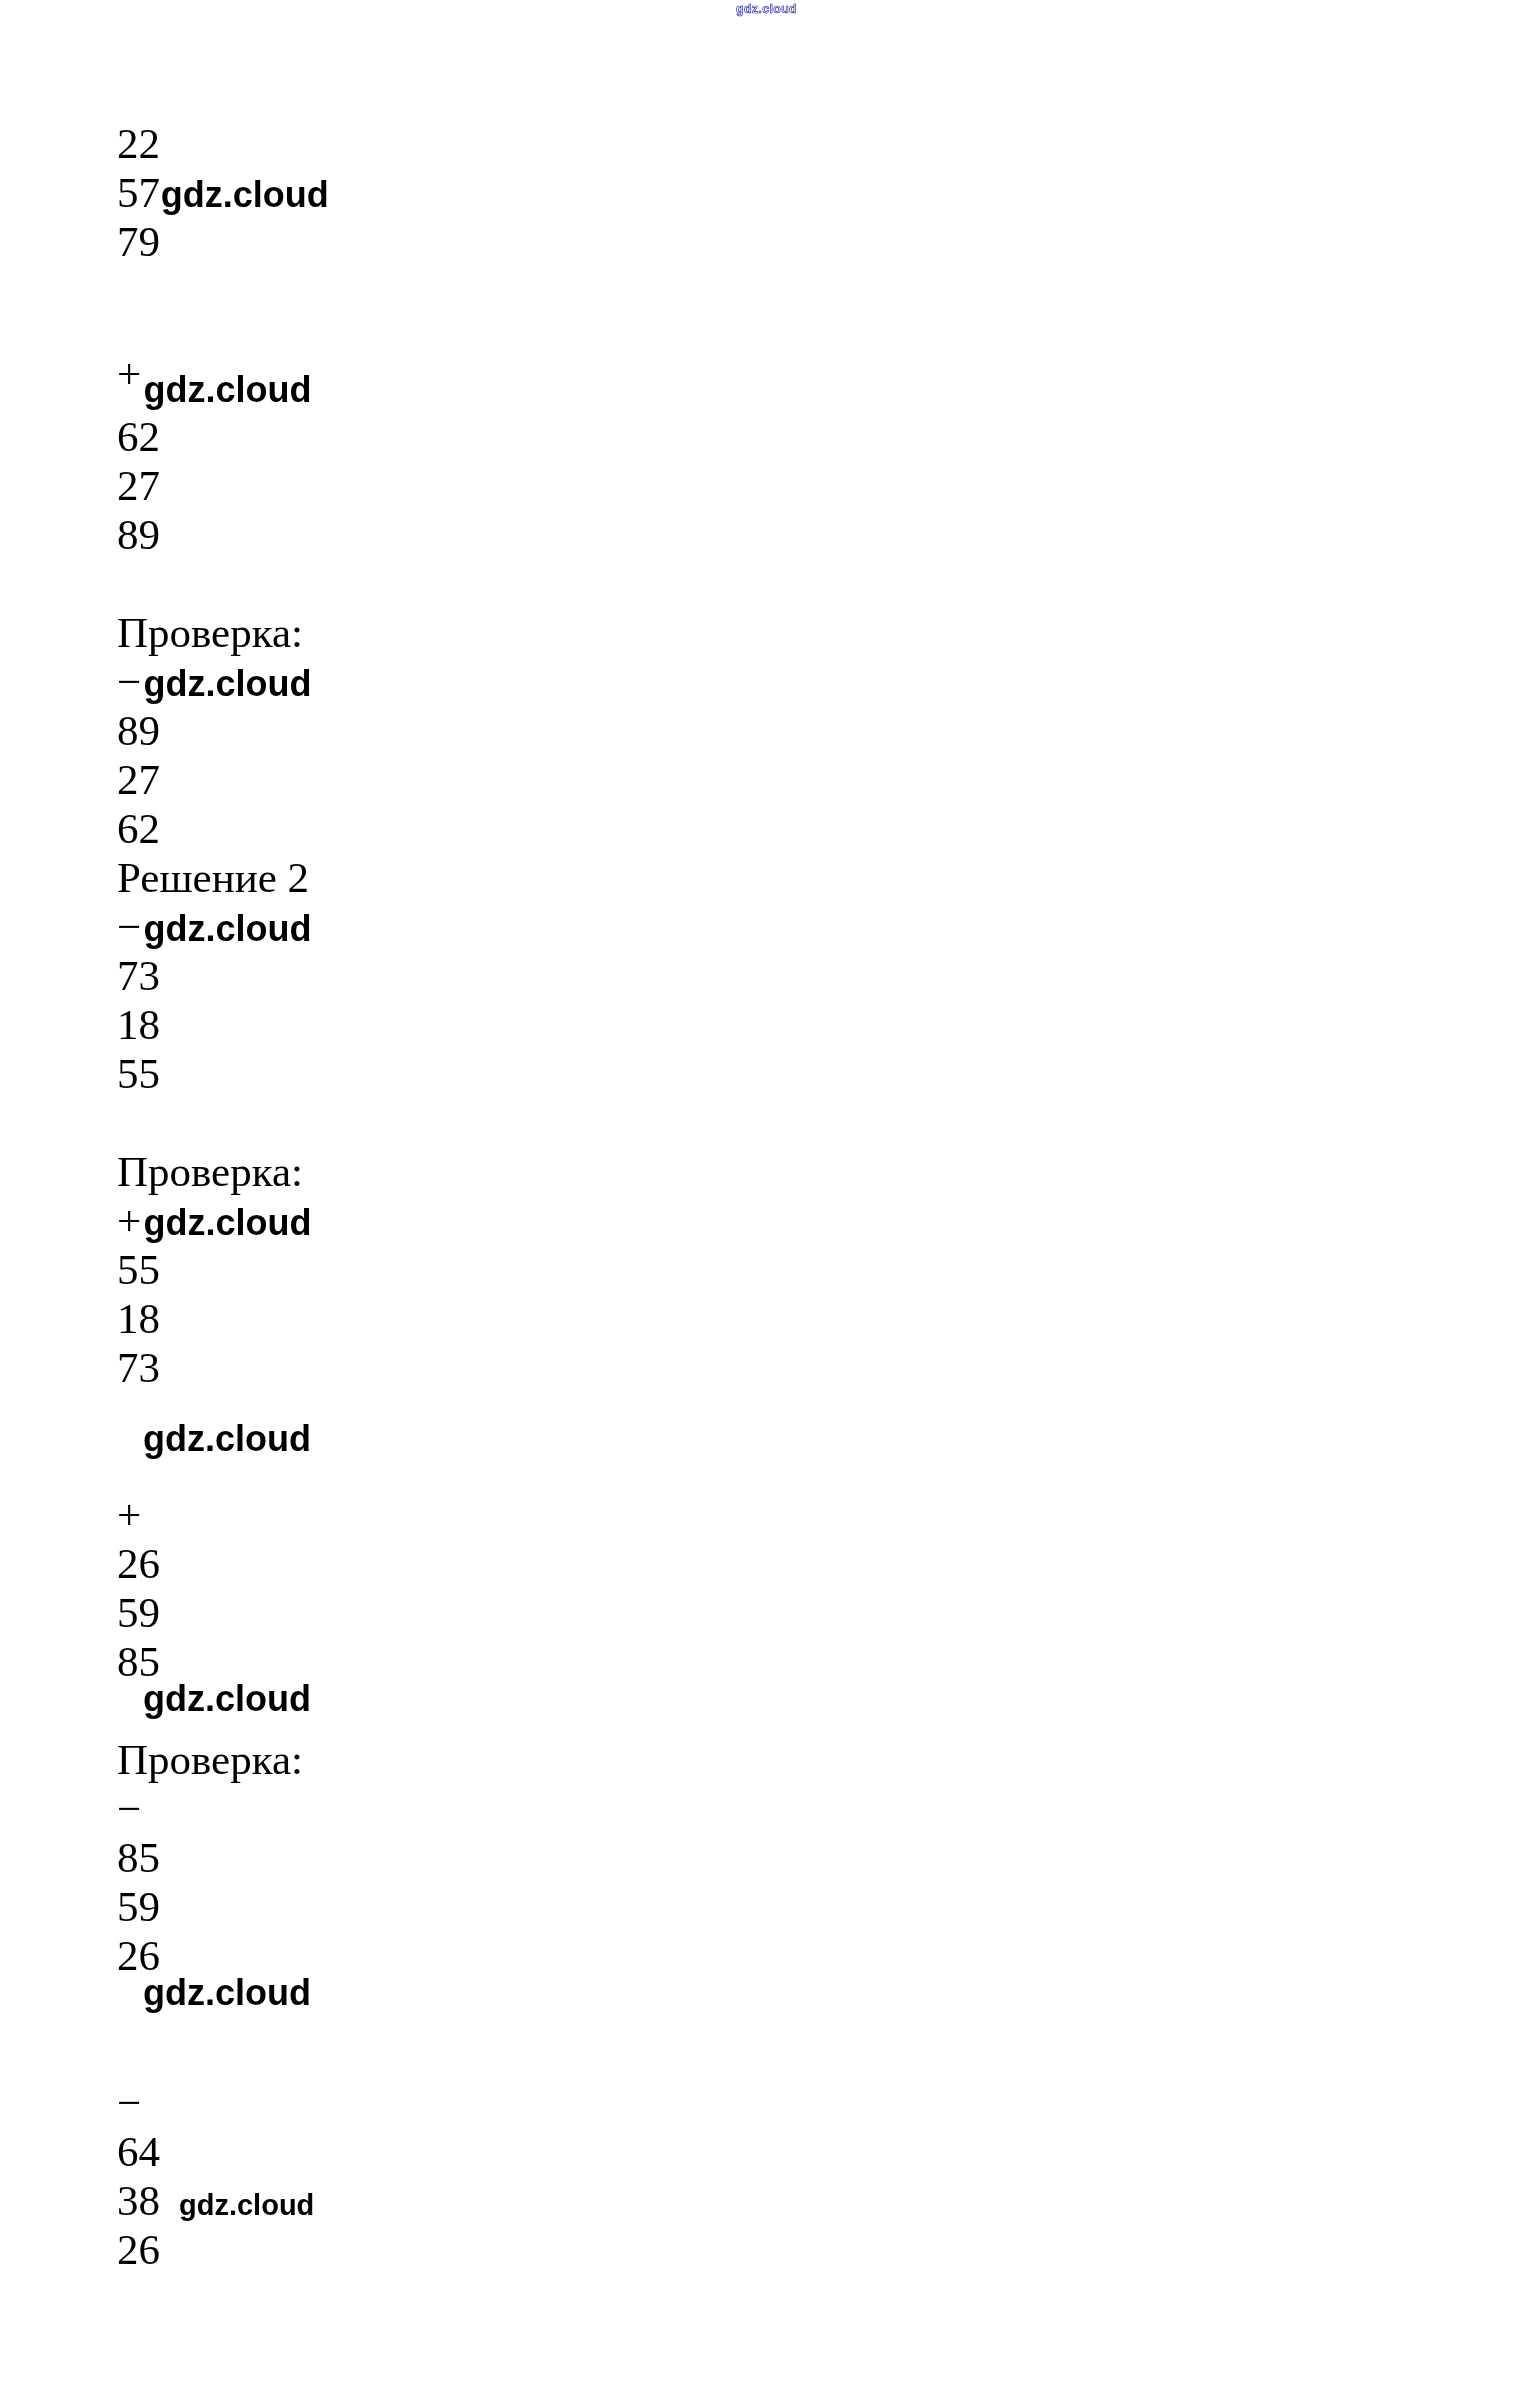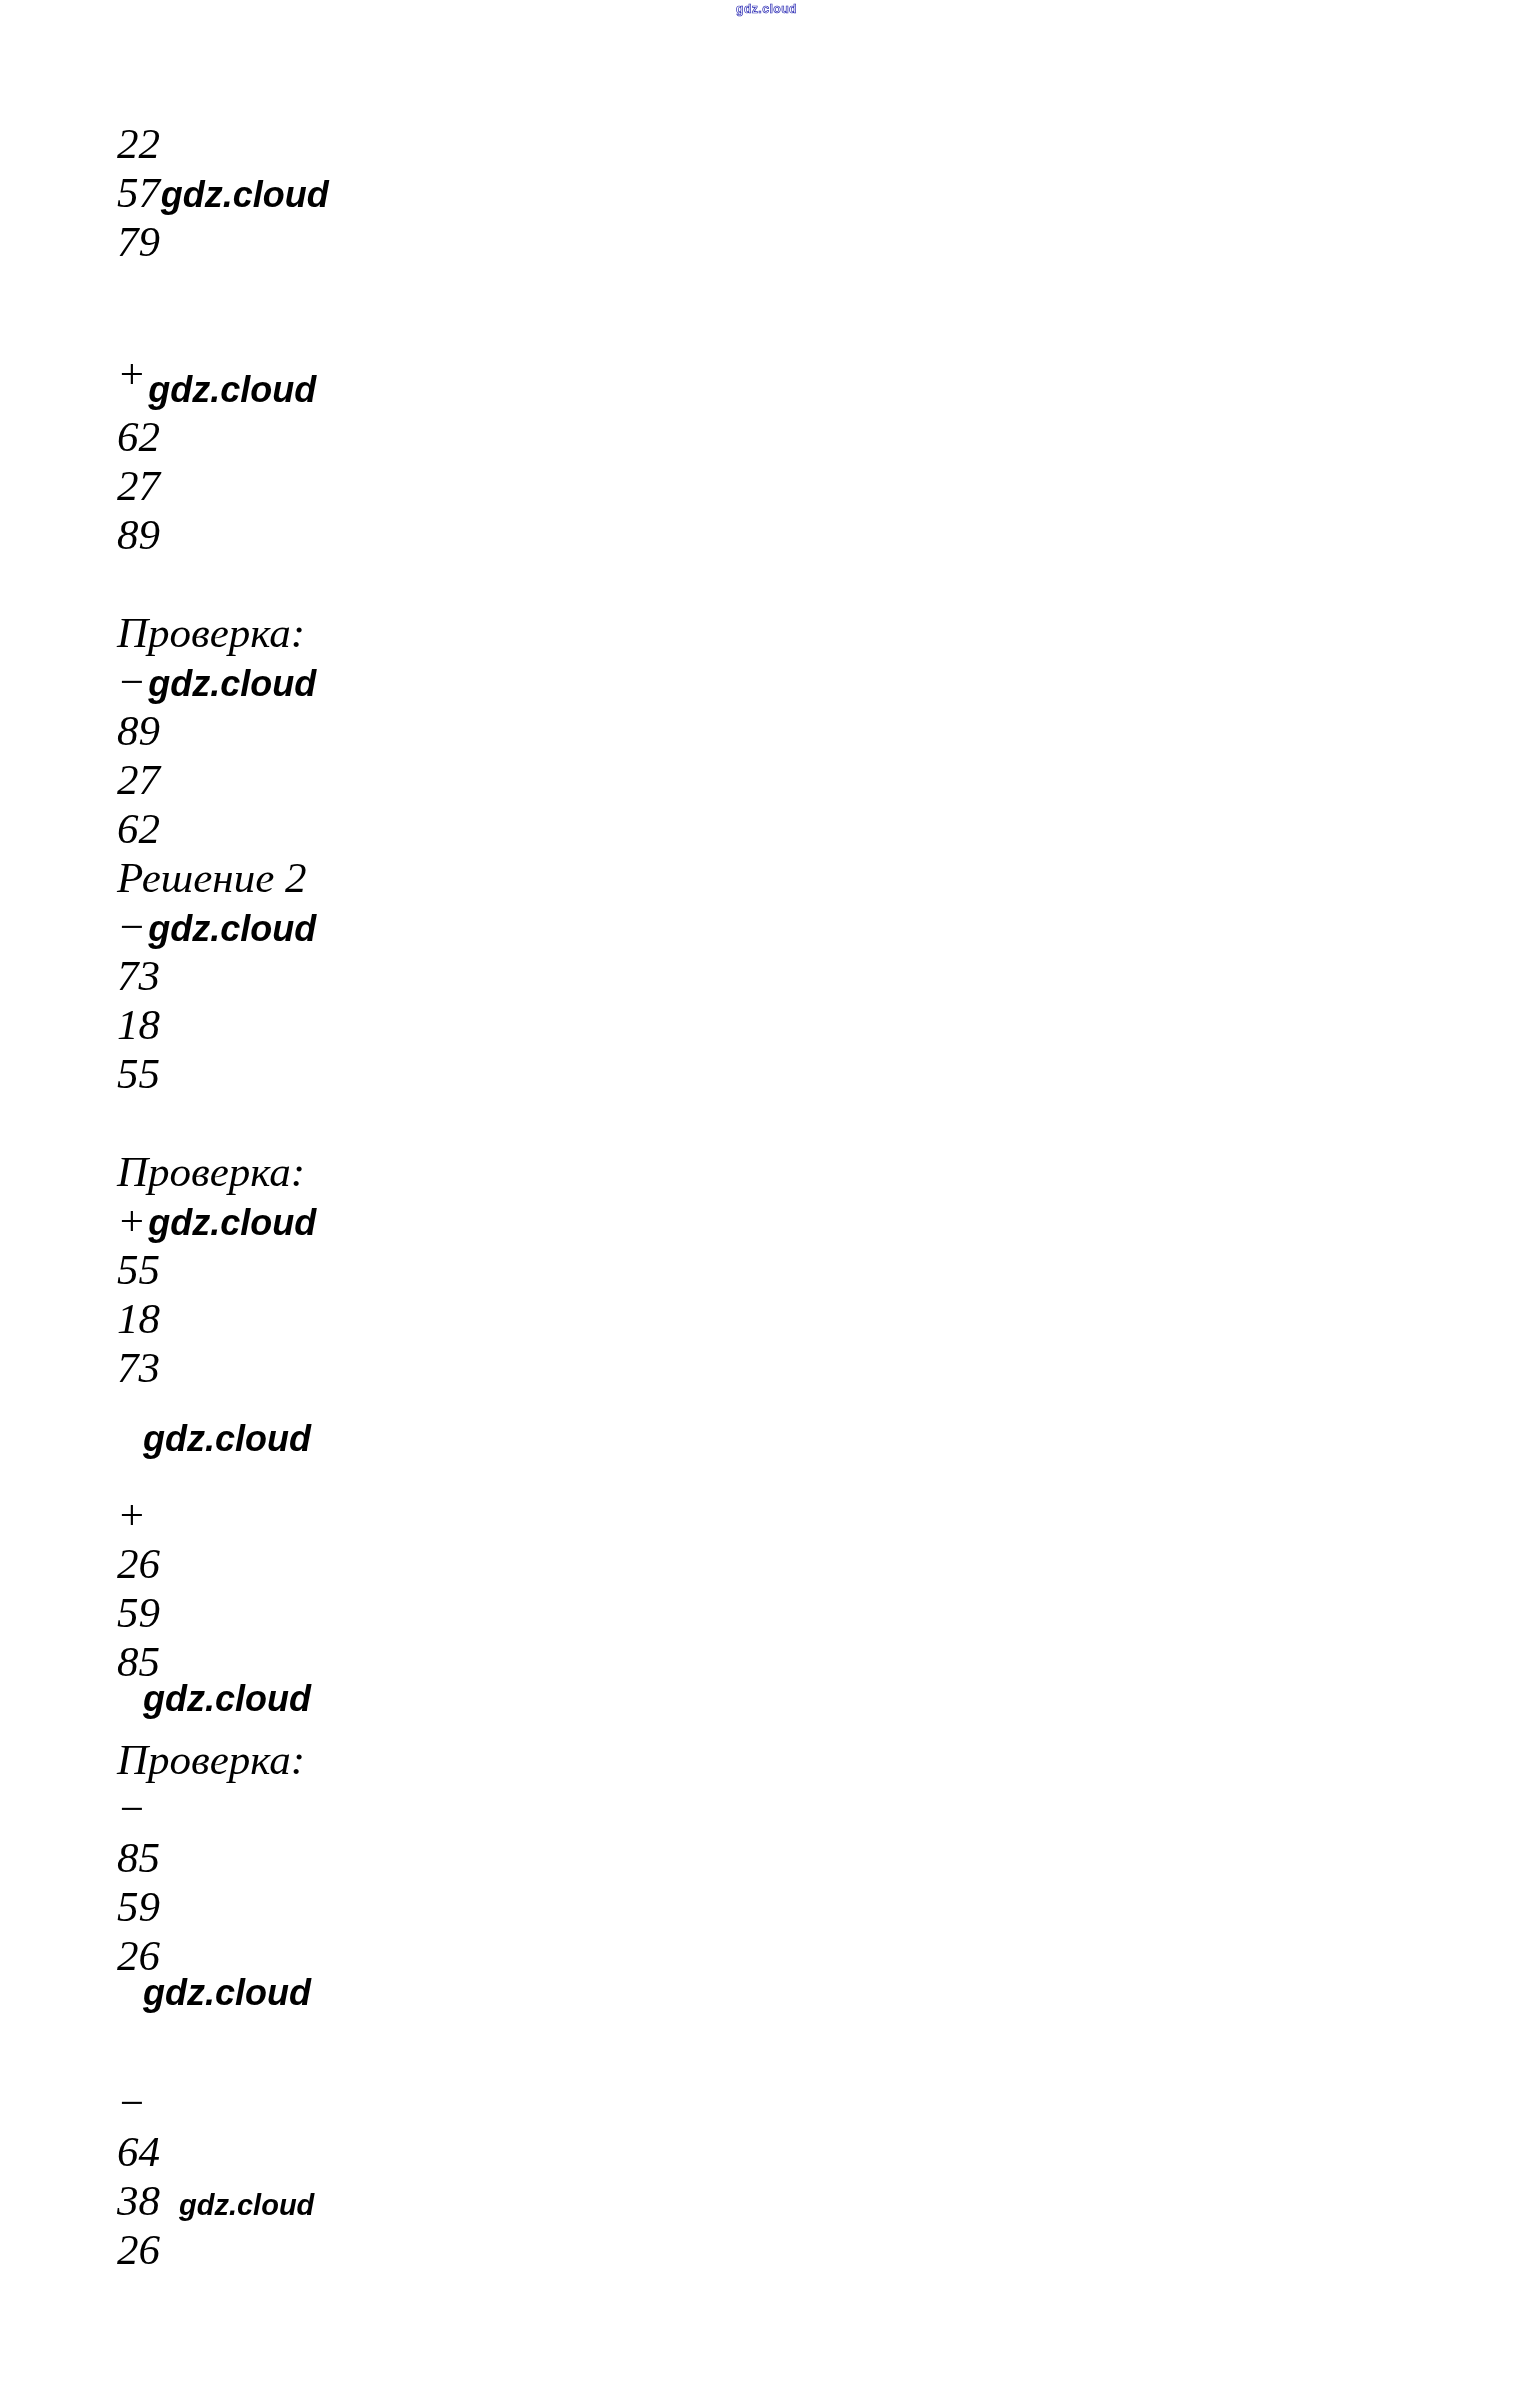--- a/index.html
+++ b/index.html
@@ -25,21 +25,20 @@
     font-weight: 700;
     font-size: 12.3px;
     letter-spacing: 0.4px;
     color: rgba(255, 255, 255, 0.92);
     -webkit-text-stroke: 0.7px #2d2db5;
   }
   .doc {
     position: absolute;
     left: 117px;
     top: 119px;
-    font-style: italic;
   }
   .line {
     height: 49px;
     line-height: 49px;
     font-family: "Liberation Serif", serif;
     font-size: 43px;
     color: #000000;
     white-space: nowrap;
   }
   .line.gap1 { margin-top: 49px; }

